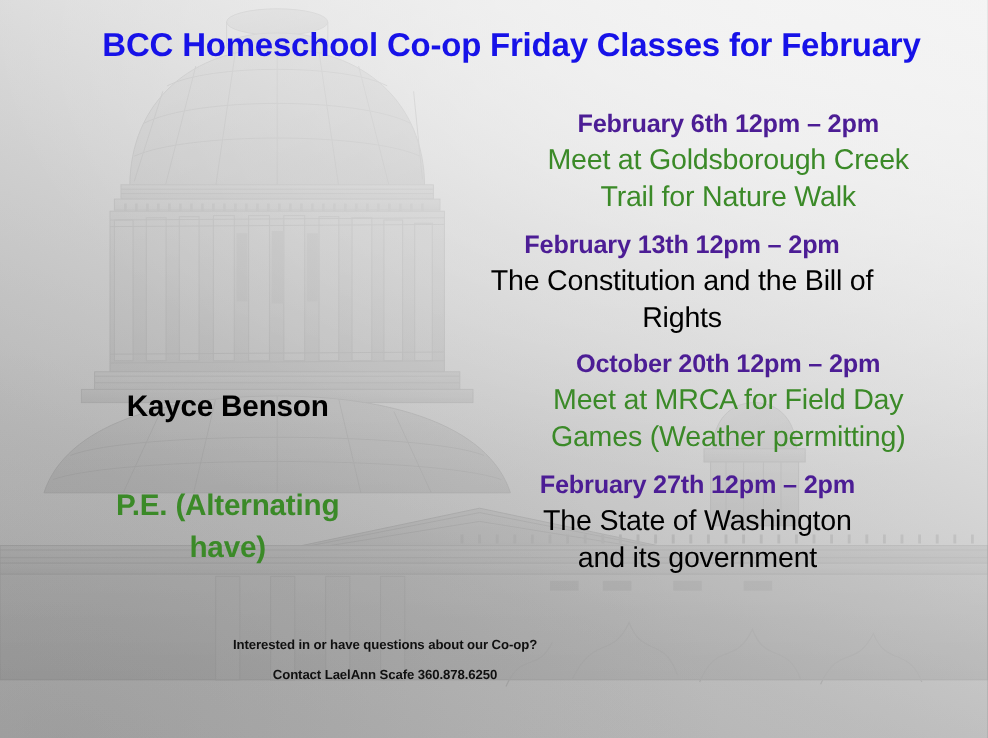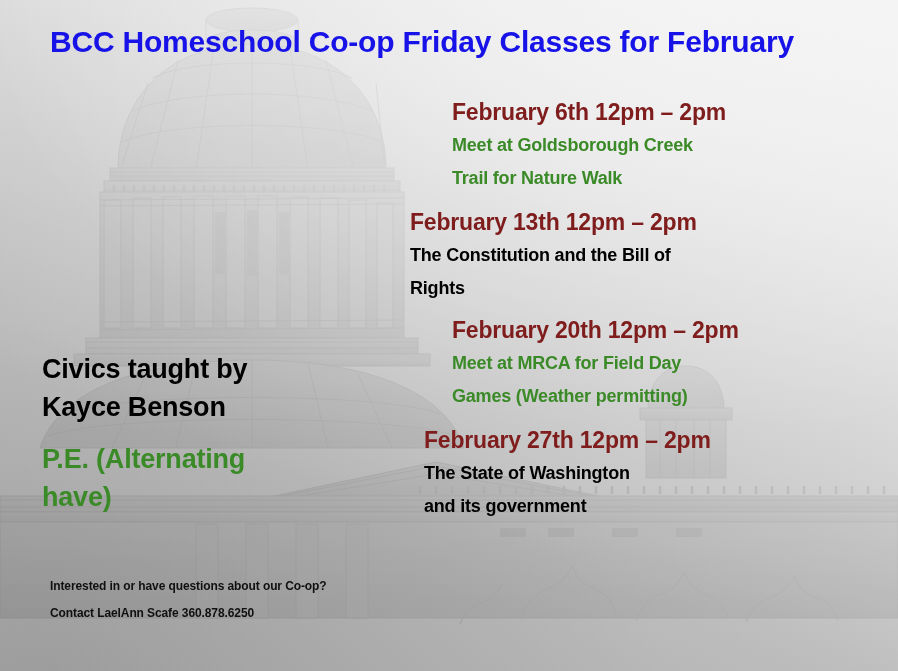--- a/index.html
+++ b/index.html
@@ -7,20 +7,21 @@
     padding: 0;
     background: #808080;
   }
   .slide {
     position: relative;
     width: 898px;
     height: 671px;
     overflow: hidden;
     font-family: "Liberation Sans", sans-serif;
     background: #b3b3b3;
+    text-align: center;
   }
 
   
   .bg-wash {
     position: absolute;
     inset: 0;
     background:
       linear-gradient(205deg,
         #ffffff 0%,
         #f2f2f2 14%,
@@ -68,29 +69,29 @@
     font-weight: bold;
     letter-spacing: -0.2px;
     white-space: nowrap;
   }
 
   .evt {
     position: absolute;
     width: 420px;
   }
   .evt .when {
-    color: #7f1d1d;
+    color: #4c1d95;
     font-size: 23px;
     font-weight: bold;
     line-height: 33px;
     letter-spacing: -0.2px;
   }
   .evt .what {
-    font-size: 18px;
-    font-weight: bold;
+    font-size: 26px;
+    font-weight: normal;
     line-height: 33px;
     letter-spacing: -0.2px;
   }
   .c-green { color: #3b8a28; }
   .c-blue  { color: #000000; }
 
   #evt-1 { left: 452px; top: 96px; }
   #evt-2 { left: 410px; top: 206px; }
   #evt-3 { left: 452px; top: 314px; }
   #evt-4 { left: 410px; top: 424px; margin-left: 14px; }
@@ -257,33 +258,32 @@
     <div class="what c-green">Trail for Nature Walk</div>
   </div>
 
   <div class="evt" id="evt-2">
     <div class="when">February 13th 12pm – 2pm</div>
     <div class="what c-blue">The Constitution and the Bill of</div>
     <div class="what c-blue">Rights</div>
   </div>
 
   <div class="evt" id="evt-3">
-    <div class="when">February 20th 12pm – 2pm</div>
+    <div class="when">October 20th 12pm – 2pm</div>
     <div class="what c-green">Meet at MRCA for Field Day</div>
     <div class="what c-green">Games (Weather permitting)</div>
   </div>
 
   <div class="evt" id="evt-4">
     <div class="when">February 27th 12pm – 2pm</div>
     <div class="what c-blue">The State of Washington</div>
     <div class="what c-blue">and its government</div>
   </div>
 
   <div class="left-col" id="left-civics">
-    <div class="line c-blue">Civics taught by</div>
     <div class="line c-blue">Kayce Benson</div>
   </div>
 
   <div class="left-col" id="left-pe">
     <div class="line c-green">P.E. (Alternating</div>
     <div class="line c-green">have)</div>
   </div>
 
   <div class="footer">
     <div>Interested in or have questions about our Co-op?</div>

